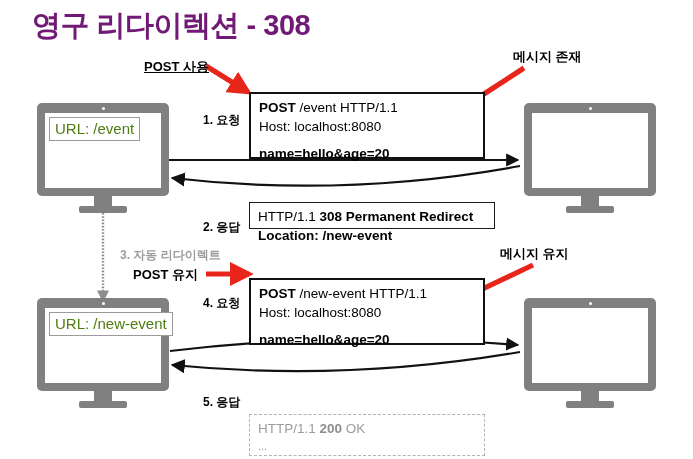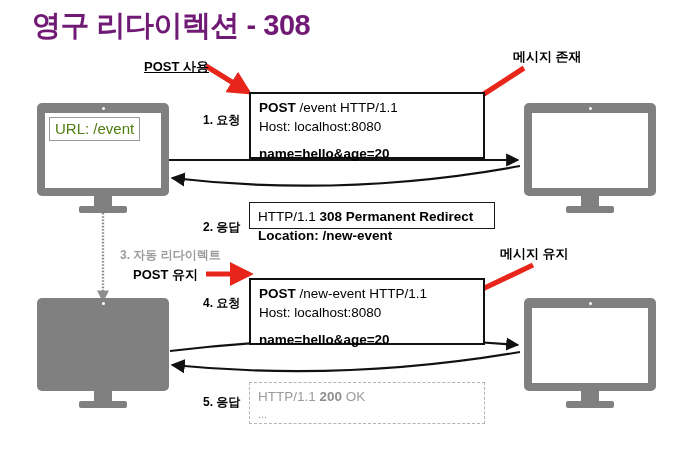--- a/index.html
+++ b/index.html
@@ -44,21 +44,21 @@
     font-family:"Liberation Sans","DejaVu Sans",sans-serif;
   }
 
   
   .msgbox{
     position:absolute; background:#ffffff; box-sizing:border-box;
     border:2px solid #111; padding:5px 8px;
     font-size:13.5px; line-height:1.38; white-space:nowrap;
   }
   .msgbox.thin{border:1.5px solid #1a1a1a;}
-  .msgbox.faded{border:1.5px dashed #b4b4b4; color:#9c9c9c;}
+  .msgbox.faded{border:1.5px dashed #b4b4b4; color:#9c9c9c;margin-top:32px;}
   .msgbox .b{font-weight:bold;}
   .msgbox .spacer{height:9px;}
   .msgbox.faded .b{font-weight:bold;color:#8e8e8e;}
 
   
   .step{
     position:absolute; font-size:12px; font-weight:bold; color:#000;
     white-space:nowrap;
   }
   .step.gray{color:#9c9c9c;font-weight:bold;}
@@ -142,20 +142,23 @@
   <div class="screen" style="left:8px;top:10px;width:116px;height:75px;">
     <div class="url-box" style="left:4px;top:4px;">URL: /event</div>
   </div>
   <div class="neck" style="top:93px;margin-left:-9px;width:18px;height:12px;"></div>
   <div class="base" style="top:103px;margin-left:-24px;width:48px;height:7px;"></div>
 </div>
 
 <div class="monitor" style="left:37px;top:298px;width:132px;height:110px;">
   <div class="bezel" style="width:132px;height:93px;"></div>
   <div class="dot"></div>
+  <div class="screen" style="left:8px;top:10px;width:116px;height:75px;">
+    <div class="url-box" style="left:4px;top:4px;">URL: /new-event</div>
+  </div>
   <div class="neck" style="top:93px;margin-left:-9px;width:18px;height:12px;"></div>
   <div class="base" style="top:103px;margin-left:-24px;width:48px;height:7px;"></div>
 </div>
 
 <div class="monitor" style="left:524px;top:103px;width:132px;height:110px;">
   <div class="bezel" style="width:132px;height:93px;"></div>
   <div class="dot"></div>
   <div class="screen" style="left:8px;top:10px;width:116px;height:75px;"></div>
   <div class="neck" style="top:93px;margin-left:-9px;width:18px;height:12px;"></div>
   <div class="base" style="top:103px;margin-left:-24px;width:48px;height:7px;"></div>

